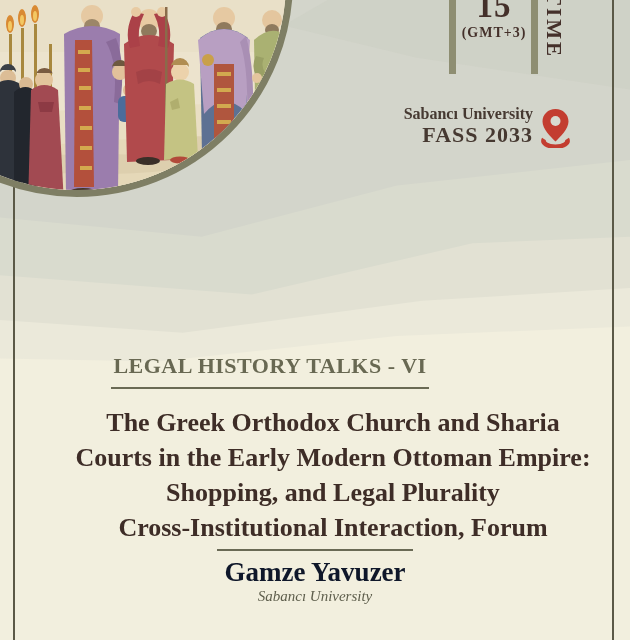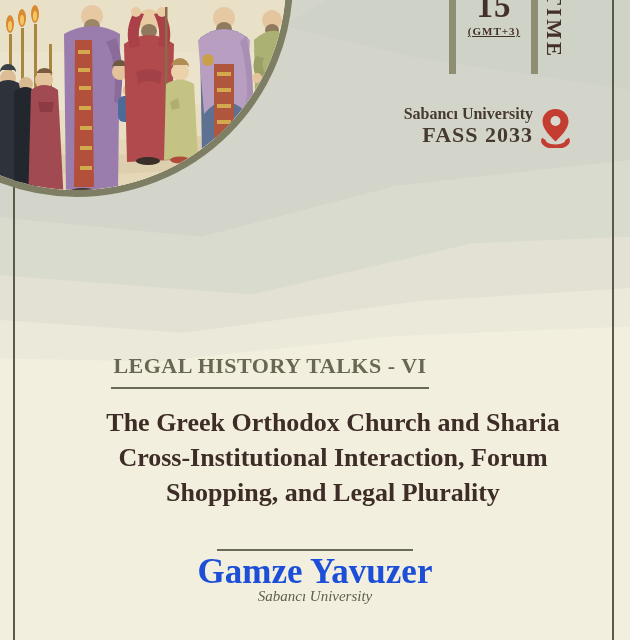--- a/index.html
+++ b/index.html
@@ -32,21 +32,21 @@
 
   
   .time-bar { position:absolute; top:0; width:7px; height:74px; background:#8e8e72; }
   .time-bar.b1 { left:449px; }
   .time-bar.b2 { left:531px; }
   .time-digits {
     position:absolute; left:456px; top:-7px; width:76px; text-align:center;
     color:#44302a; font-weight:bold;
   }
   .time-digits .digit { font-size:33px; line-height:27px; letter-spacing:1px; }
-  .time-digits .tz { font-size:11px; letter-spacing:1px; margin-top:5px;text-decoration:underline; }
+  .time-digits .tz { font-size:14px; letter-spacing:1px; margin-top:5px; }
   .time-label {
     position:absolute; left:541px; top:-9px;
     writing-mode:vertical-rl; text-orientation:mixed;
     font-size:21px; font-weight:bold; letter-spacing:3px; color:#44302a;
   }
 
   
   .location-text { position:absolute; left:300px; top:105px; width:233px; text-align:right; color:#463931; }
   .location-text .loc1 { font-size:16px; font-weight:bold; line-height:18px; }
   .location-text .loc2 { font-size:22px; font-weight:bold; letter-spacing:1px; line-height:24px; }
@@ -60,21 +60,21 @@
   }
 
   
   .talk-title { position:absolute; left:43px; top:405px; width:580px; text-align:center;
     color:#3e2d27; font-size:26px; font-weight:bold; line-height:35px; }
   .talk-title span { display:block; }
 
   
   .divider { position:absolute; left:217px; top:549px; width:196px; height:2px; background:#6a6a55; }
   .speaker-name { position:absolute; left:0; top:557px; width:630px; text-align:center;
-    color:#1d4ed8; font-size:35px; font-weight:bold; line-height:30px; }
+    color:#0f172a; font-size:27px; font-weight:bold; line-height:30px; }
   .speaker-affiliation { position:absolute; left:0; top:587px; width:630px; text-align:center;
     color:#5e5e4c; font-size:15px; font-style:italic; line-height:18px; }
 </style>
 </head>
 <body>
 
 <div class="poster">
 
   <div class="wash wash-topright"></div>
   <div class="wash wash-mid"></div>
@@ -203,21 +203,22 @@
       <path d="M5 31 a12 6 0 1 0 23 0" fill="none" stroke="#c33d30" stroke-width="4.5"></path>
     </svg>
   </div>
 
   <div class="series-wrap">
     <span class="series-heading">LEGAL HISTORY TALKS - VI</span>
   </div>
 
   <div class="talk-title">
     <span>The Greek Orthodox Church and Sharia</span>
+    <span>Courts in the Early Modern Ottoman Empire:</span>
+    <span>Shopping, and Legal Plurality</span>
     <span>Cross-Institutional Interaction, Forum</span>
-    <span>Shopping, and Legal Plurality</span>
   </div>
 
   <div class="divider"></div>
   <div class="speaker-name">Gamze Yavuzer</div>
   <div class="speaker-affiliation">Sabancı University</div>
 
 </div>
 
 </body></html>

